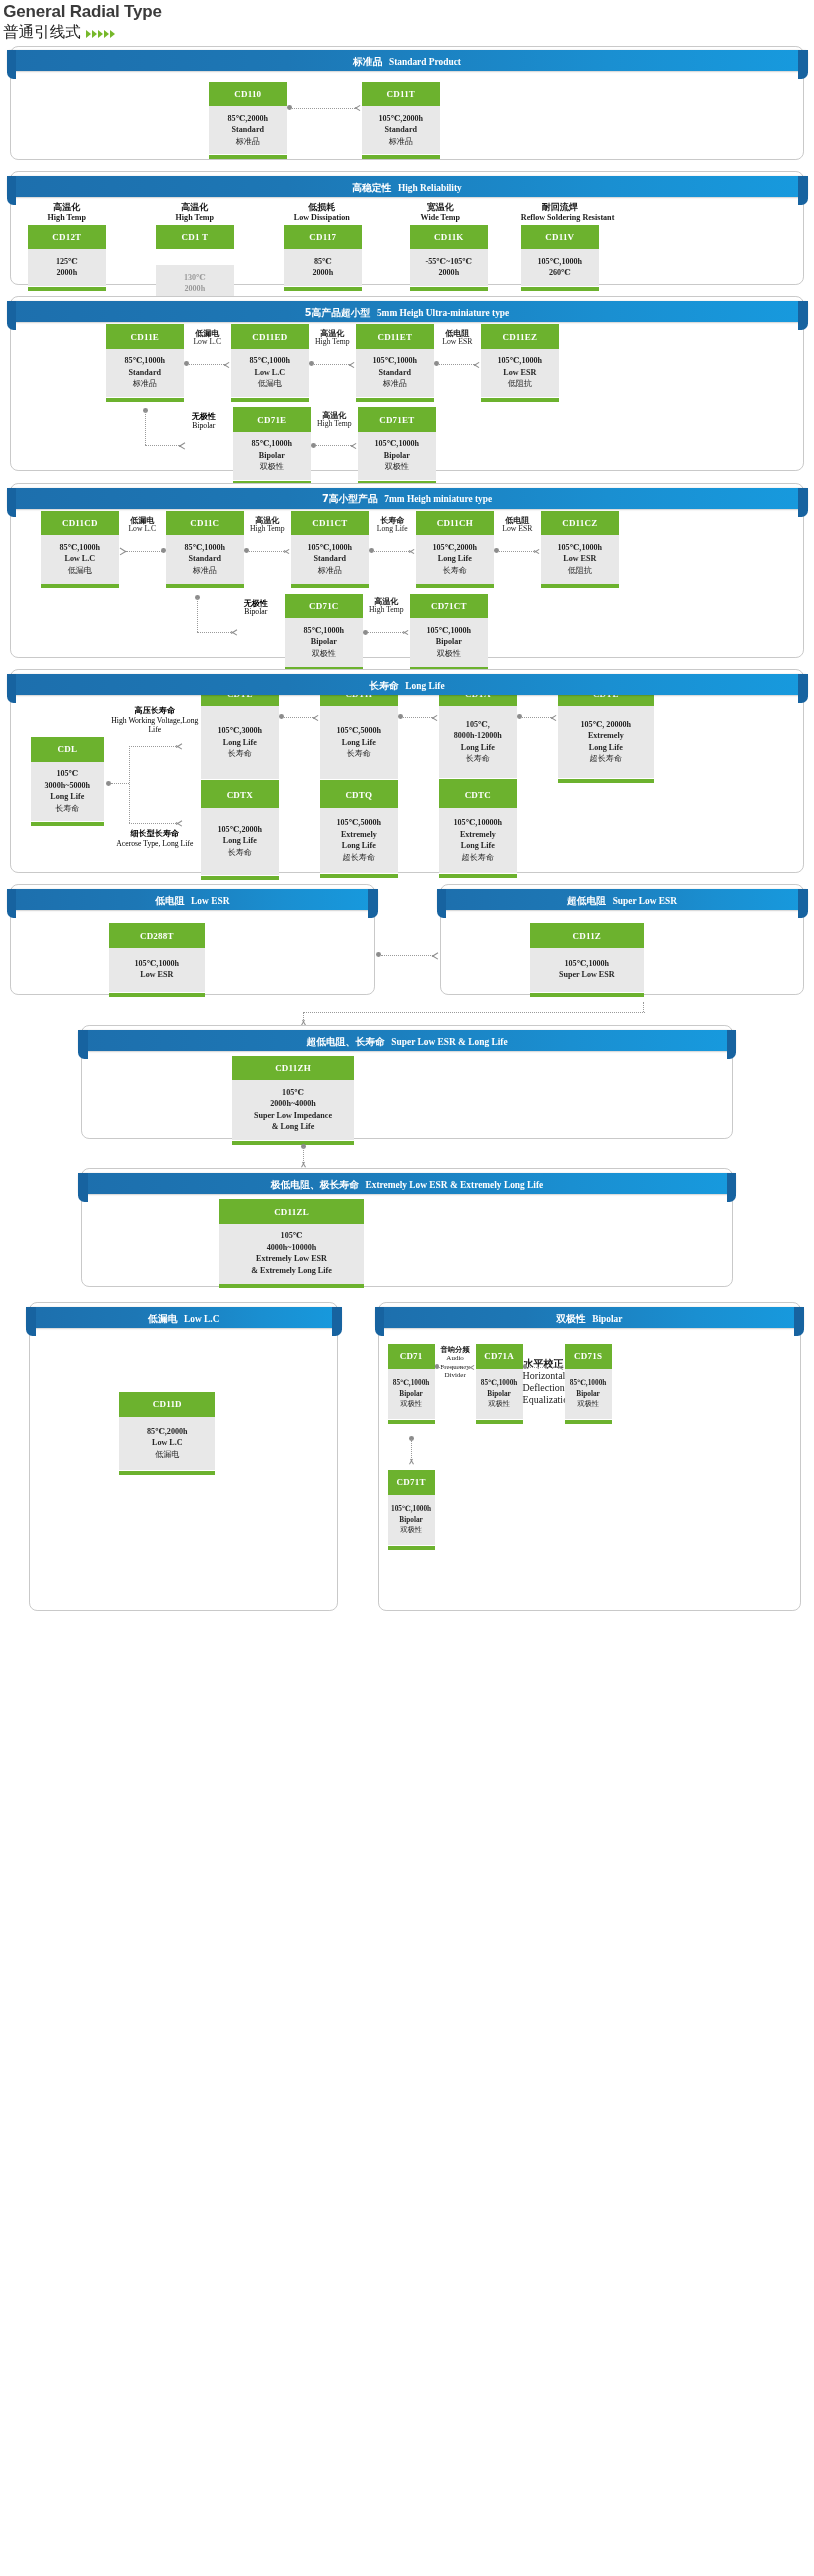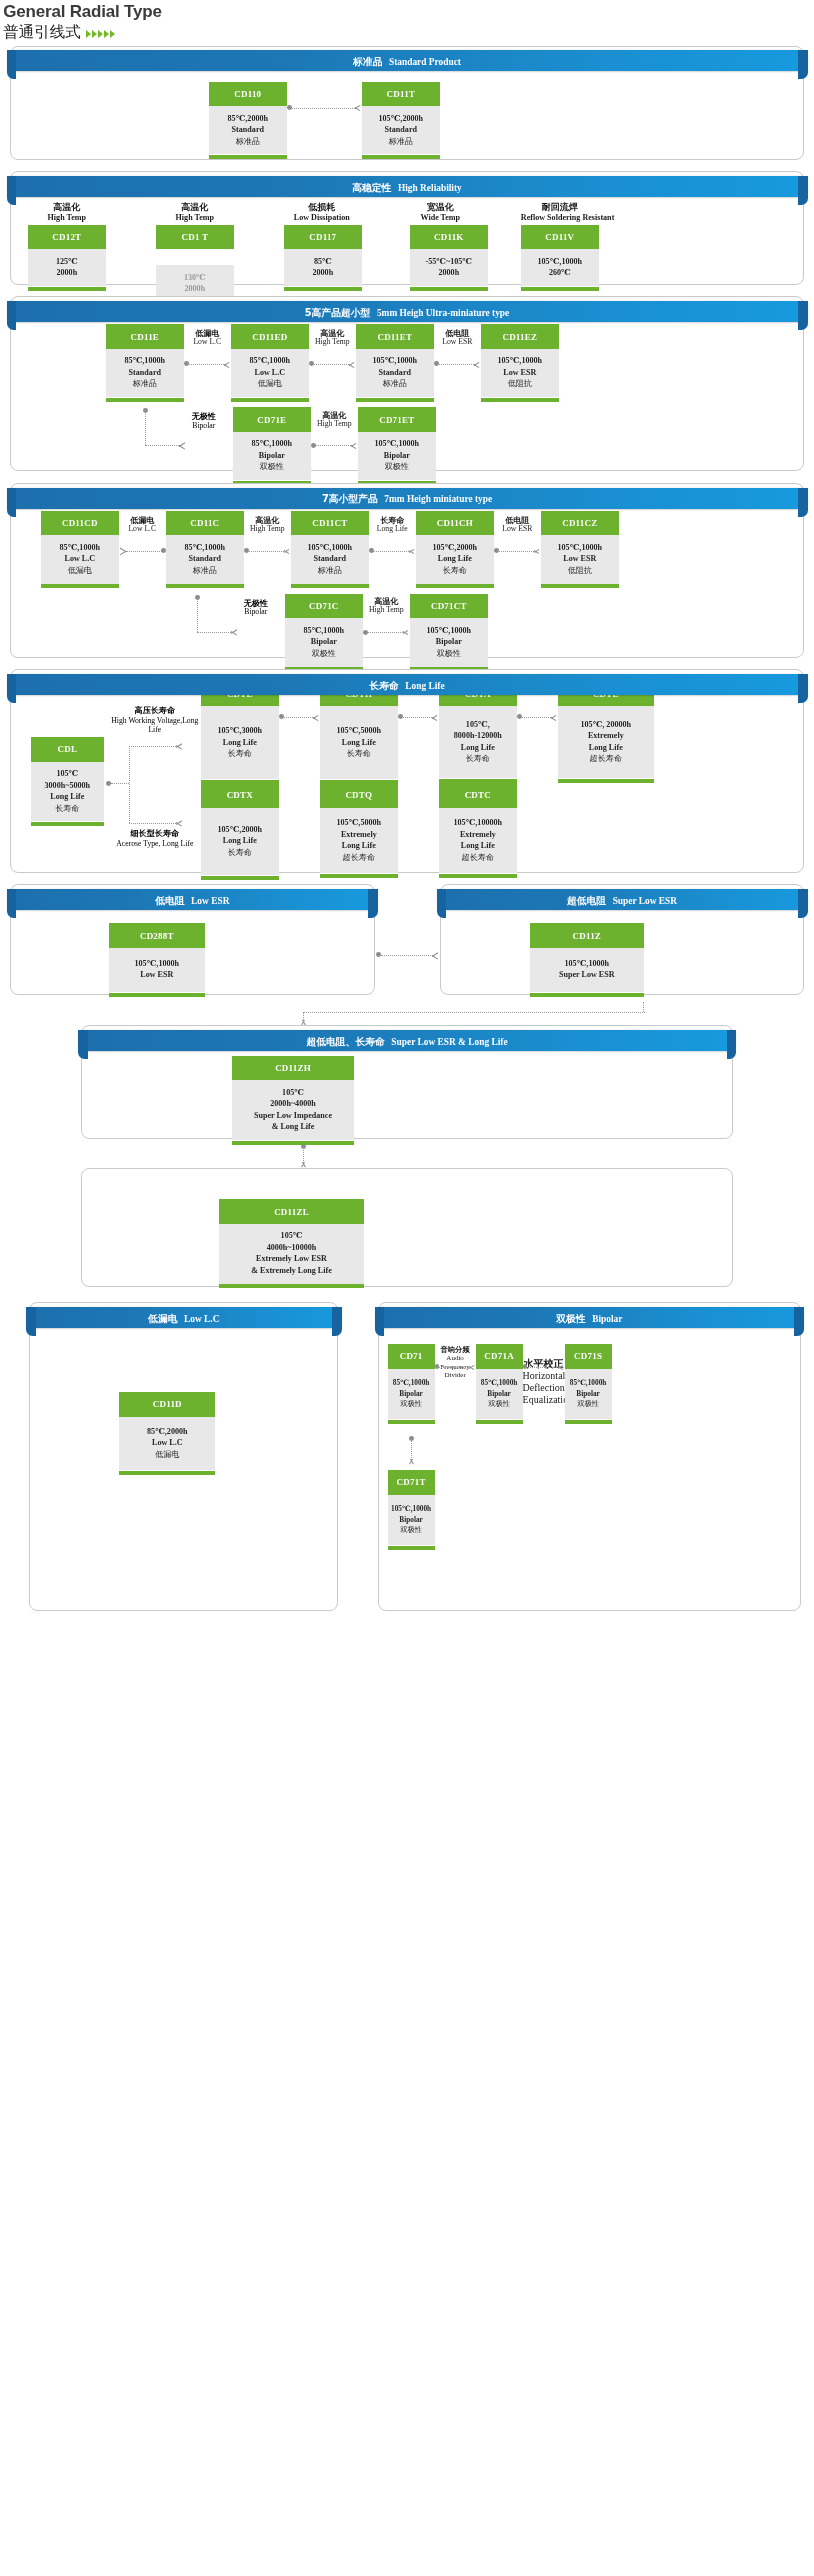--- a/index.html
+++ b/index.html
@@ -691,20 +691,28 @@
   </div>
 
   <div style="position:relative;height:18px;margin:0 9.8px;">
     <div class="jdot" style="left:291px;top:-6.5px;"></div>
     <div class="vline" style="left:293px;top:-3.3px;height:16.3px;"></div>
     <div class="vArrow" style="left:289px;top:11.4px;"></div>
   </div>
 
   <div class="panel" style="height:119px;margin-left:81px;margin-right:81px;">
     <div class="panel-frame" style="position:absolute;left:0;right:0;top:0;height:119px;"></div>
+    <div class="panel-bar">
+      <span class="ear l"></span>
+        <span class="ear r"></span>
+      <span class="bar-title">
+        <span class="zh">极低电阻、极长寿命</span>
+        <span class="en">Extremely Low ESR &amp; Extremely Long Life</span>
+      </span>
+    </div>
     <div class="panel-body" style="position:relative;height:119px;">
       <div class="card" style="position:absolute;left:138px;top:31px;width:145px;">
         <div class="hd">CD11ZL</div>
         <div class="bd">
           <div>105℃</div>
             <div>4000h~10000h</div>
           <div>Extremely Low ESR</div>
             <div>&amp; Extremely Long Life</div>
         </div>
         <div class="ft"></div>

